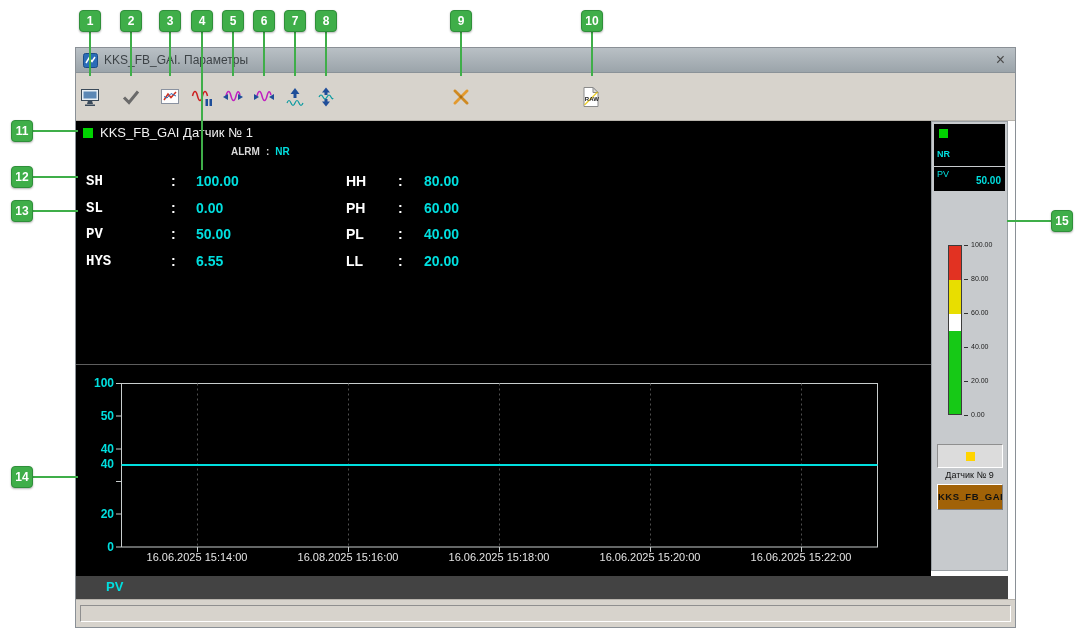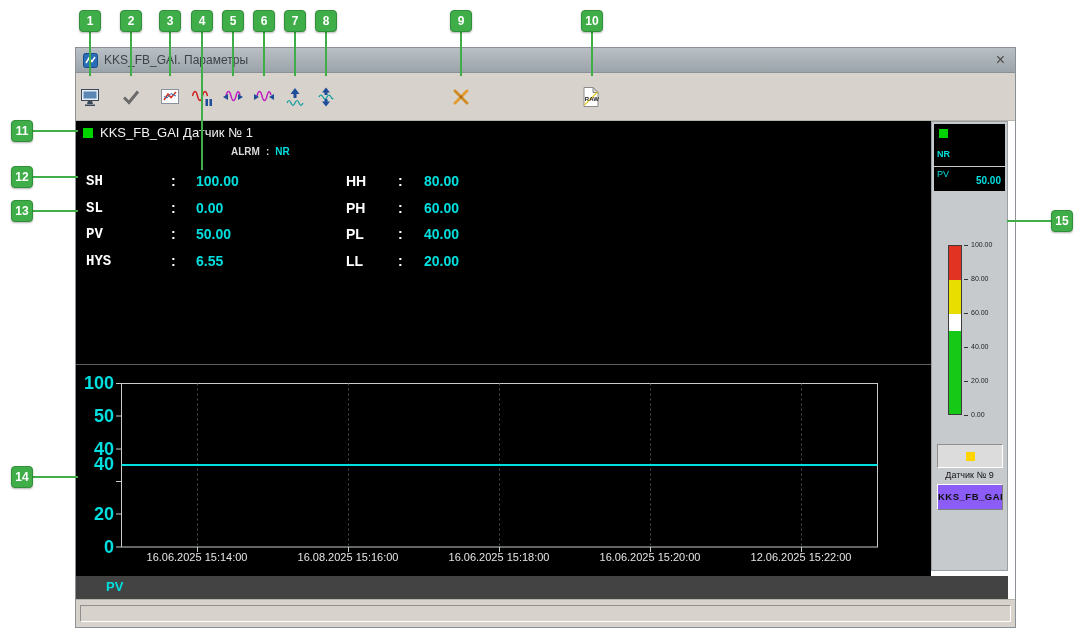--- a/index.html
+++ b/index.html
@@ -68,21 +68,21 @@
   .prow .rc { left: 322px; color: #ffffff; }
   .prow .rv { left: 348px; color: #00dfdf; }
 
   
   .trend {
     position: absolute; left: 0; top: 243px; width: 855px; height: 212px;
     background: #000; border-top: 1px solid #5e5e5e;
   }
   .ylab {
     position: absolute; left: 2px; width: 36px; text-align: right;
-    color: #00dfdf; font-size: 18px; font-weight: bold; line-height: 14px;
+    color: #00dfdf; font-size: 12px; font-weight: bold; line-height: 14px;
   }
   .xlab {
     position: absolute; top: 186px; width: 150px; text-align: center;
     color: #e4e4e4; font-size: 11px;
   }
 
   .legendstrip {
     position: absolute; left: 0; top: 455px; width: 932px; height: 23px;
     background: #434343;
   }
@@ -111,21 +111,21 @@
   .glab { position: absolute; left: 31px; font-size: 7px; color: #1c1c1c; line-height: 8px; white-space: nowrap; }
 
   .sb-alarmbox {
     position: absolute; left: 5px; top: 322px; width: 66px; height: 24px;
     background: #dcdcdc; border: 1px solid; border-color: #8f8f8f #ffffff #ffffff #8f8f8f;
   }
   .sb-yled { position: absolute; left: 28px; top: 7px; width: 9px; height: 9px; background: #ffd400; }
   .sb-sensor { position: absolute; left: 0; top: 348px; width: 100%; text-align: center; font-size: 9px; color: #111; }
   .sb-kks {
     position: absolute; left: 5px; top: 362px; width: 66px; height: 26px;
-    background: #8b5cf6; border: 1px solid; border-color: #ffffff #808080 #808080 #ffffff;
+    background: #a16207; border: 1px solid; border-color: #ffffff #808080 #808080 #ffffff;
     font-size: 9.5px; font-weight: bold; color: #111; text-align: center; line-height: 24px;
     letter-spacing: 0.5px;
   }
 
   
   .statusbar {
     position: absolute; left: 0; top: 551px; width: 939px; height: 28px;
     background: #d7d3cc; border-top: 1px solid #b7b3ac;
   }
   .status-inner {
@@ -299,21 +299,21 @@
       <div class="ylab" style="top:11px">100</div>
       <div class="ylab" style="top:44px">50</div>
       <div class="ylab" style="top:77px">40</div>
       <div class="ylab" style="top:92px">40</div>
       <div class="ylab" style="top:142px">20</div>
       <div class="ylab" style="top:175px">0</div>
       <div class="xlab" style="left:46px">16.06.2025 15:14:00</div>
       <div class="xlab" style="left:197px">16.08.2025 15:16:00</div>
       <div class="xlab" style="left:348px">16.06.2025 15:18:00</div>
       <div class="xlab" style="left:499px">16.06.2025 15:20:00</div>
-      <div class="xlab" style="left:650px">12.06.2025 15:22:00</div>
+      <div class="xlab" style="left:650px">16.06.2025 15:22:00</div>
     </div>
 
     <div class="legendstrip">
       <span class="pv">PV</span>
     </div>
 
     <div class="sidebar">
       <div class="sb-status">
         <span class="sb-led"></span>
         <span class="sb-nr">NR</span>

